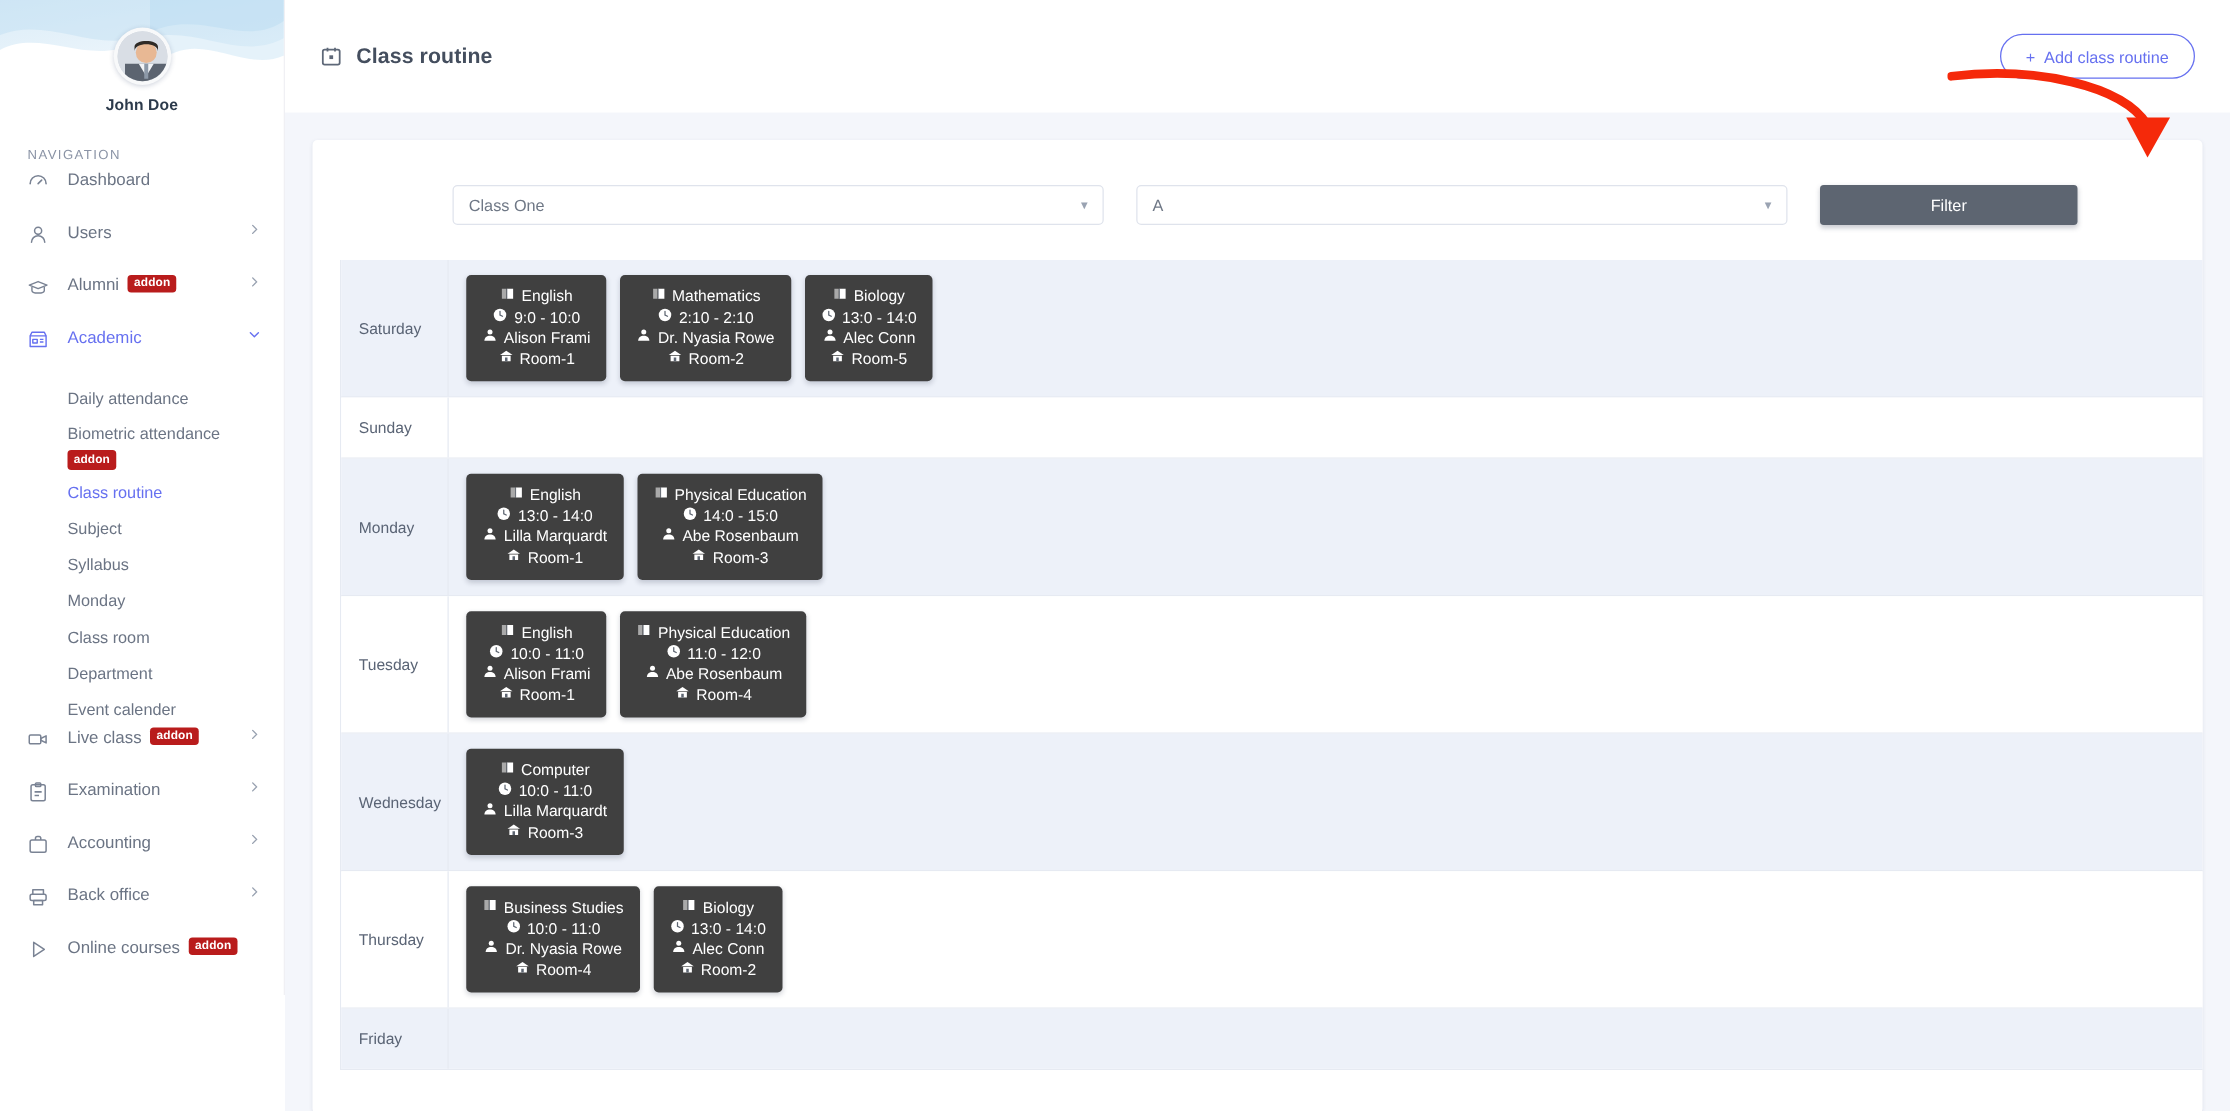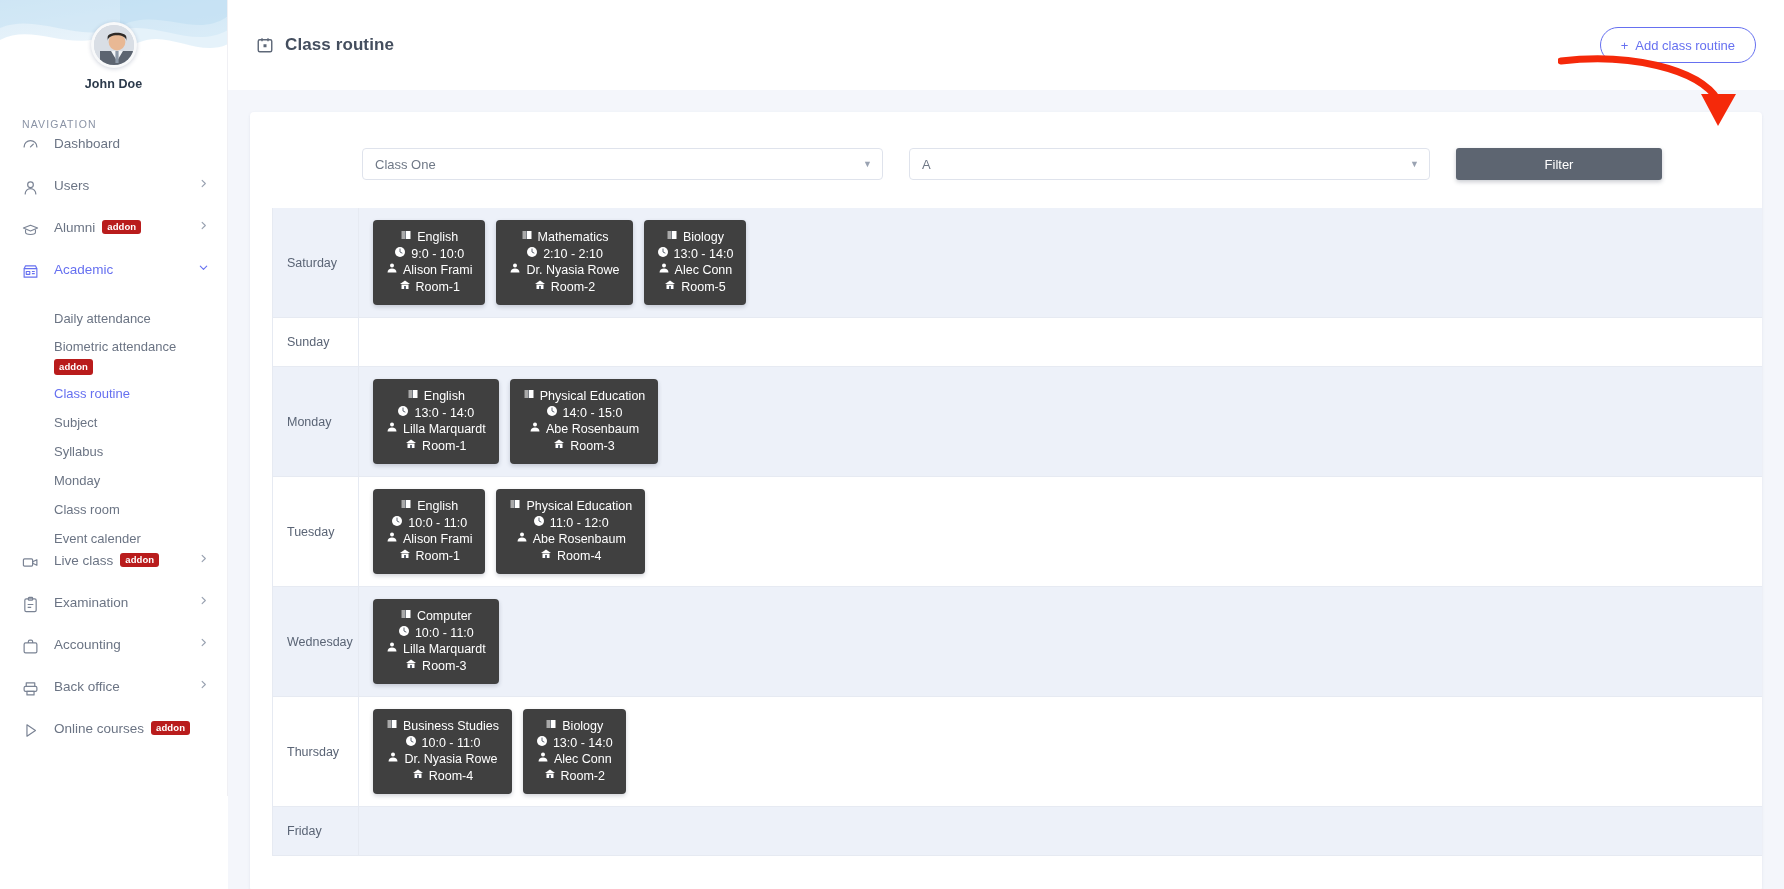--- a/index.html
+++ b/index.html
@@ -224,20 +224,21 @@
         <div class="sub-item">Daily attendance</div>
         <div class="sub-item two-line">
           <span>Biometric attendance</span><br>
           <span class="badge-addon" style="margin-left:0">addon</span>
         </div>
         <div class="sub-item active">Class routine</div>
         <div class="sub-item">Subject</div>
         <div class="sub-item">Syllabus</div>
         <div class="sub-item">Monday</div>
         <div class="sub-item">Class room</div>
+        <div class="sub-item">Department</div>
         <div class="sub-item">Event calender</div>
       </div>
 
       <div class="nav-item">
         <span class="ico">
           <svg width="17" height="17" viewBox="0 0 24 24" fill="none" stroke="currentColor" stroke-width="1.7" stroke-linejoin="round">
               <rect x="2" y="7" width="13" height="10" rx="1.5"></rect>
               <path d="M15 11l6-3v8l-6-3z"></path>
             </svg>
         </span>

